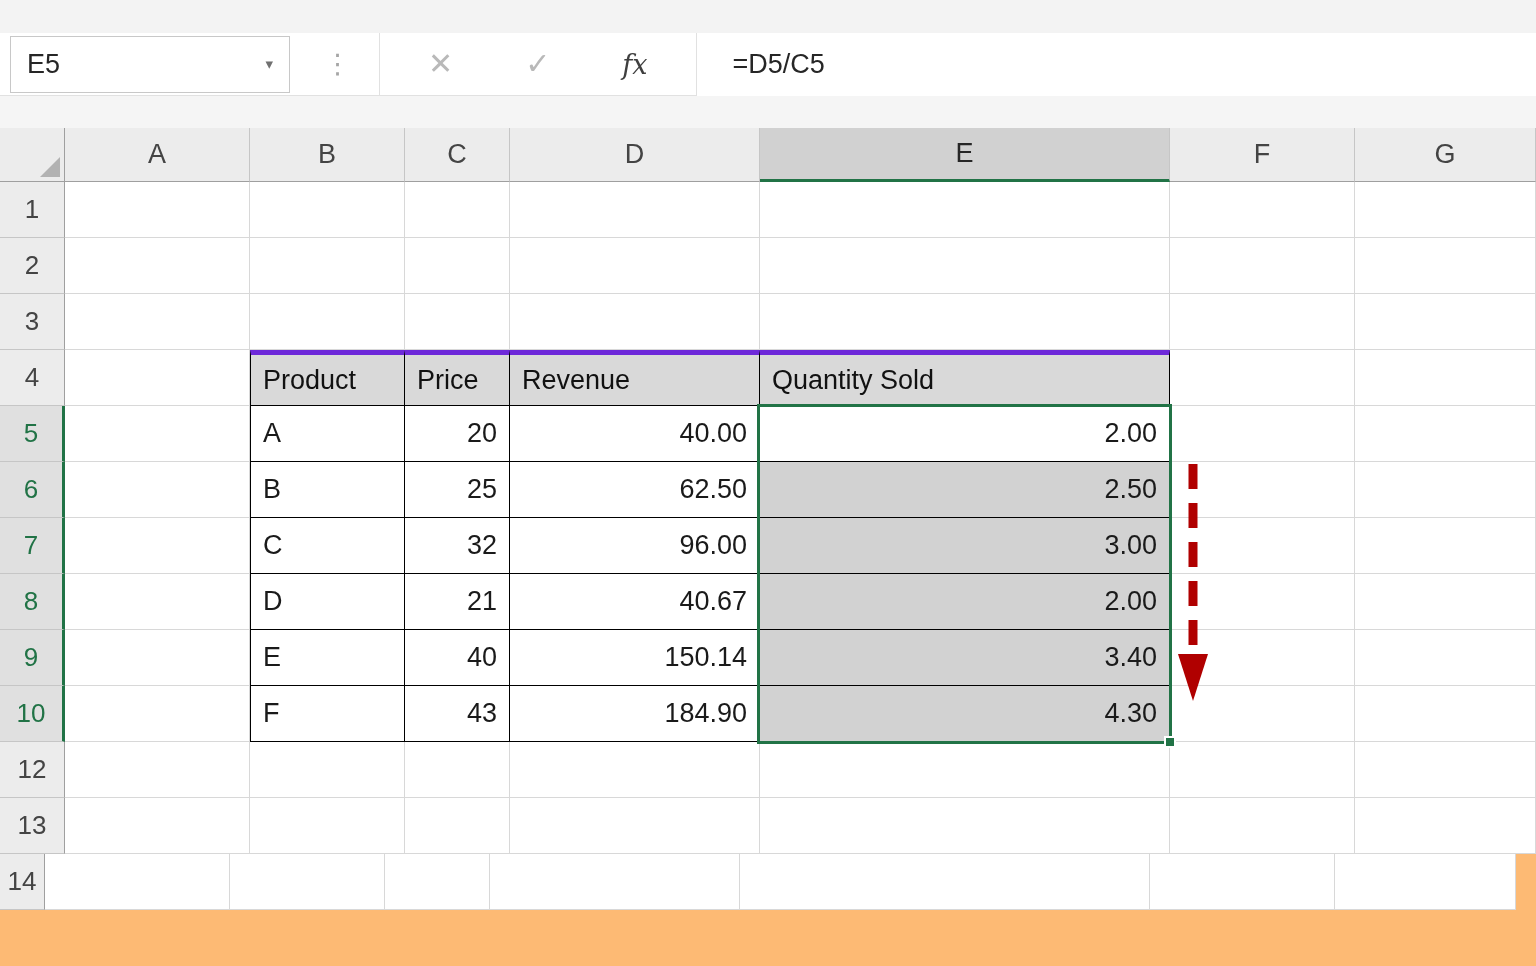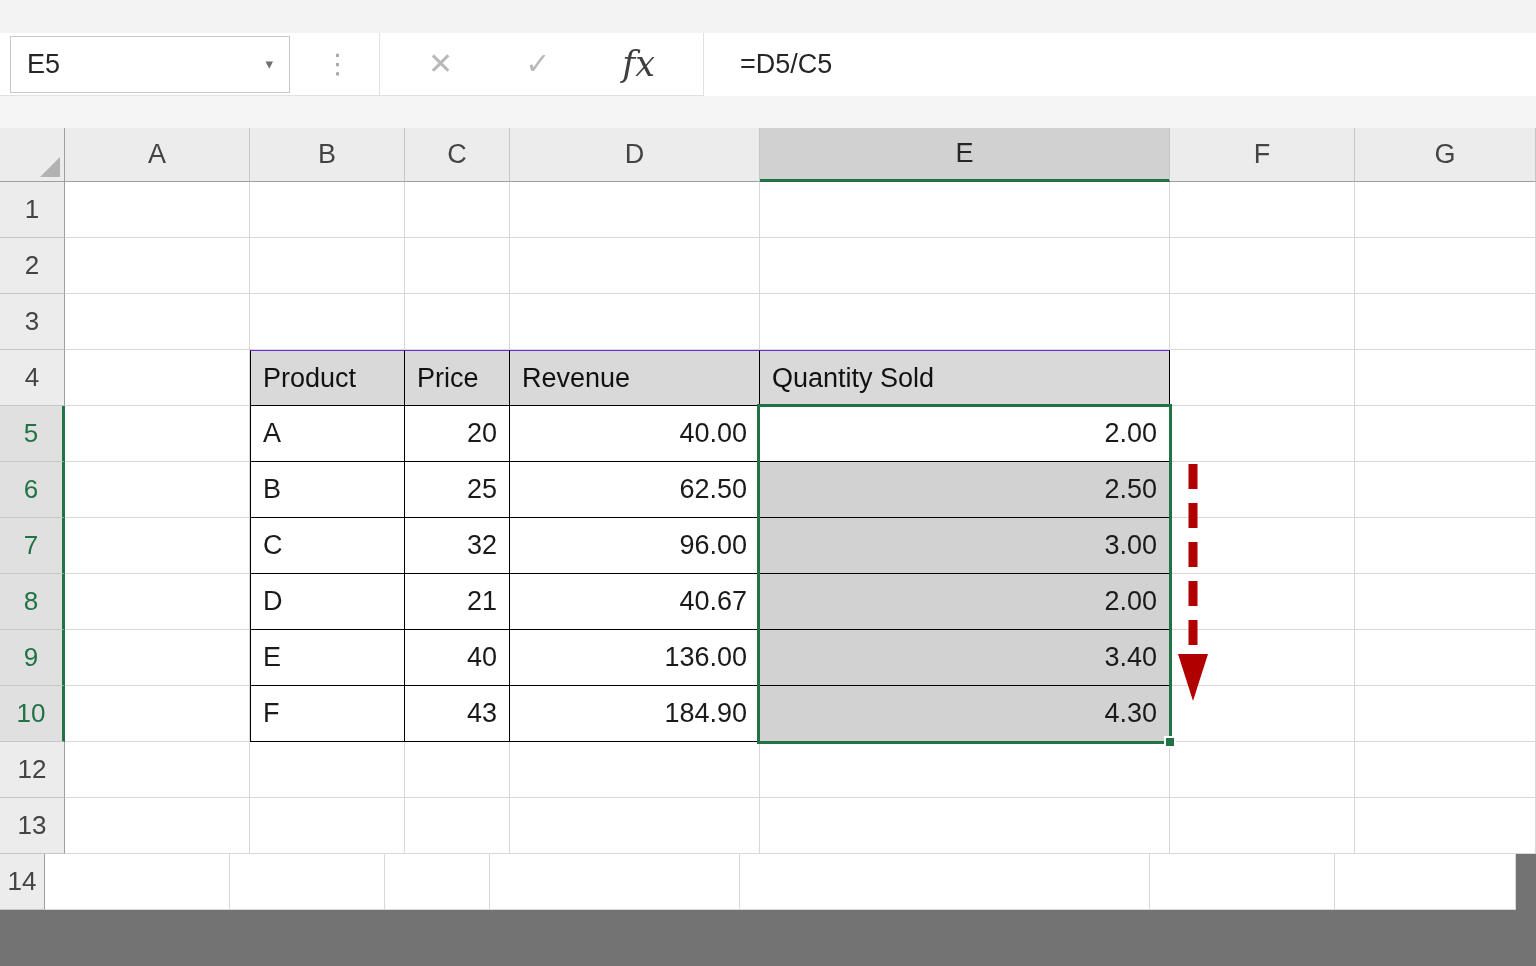--- a/index.html
+++ b/index.html
@@ -1,34 +1,34 @@
 <!DOCTYPE html>
 <html><head>
 <meta charset="utf-8">
 <style>
   * { margin:0; padding:0; box-sizing:border-box; }
   html,body { width:1536px; height:966px; }
   body { font-family:"Liberation Sans", sans-serif; background:#fff; }
-  #root { position:relative; width:1536px; height:966px; overflow:hidden; background:#737373; }
+  #root { position:relative; width:1536px; height:966px; overflow:hidden; background:#fdba74; }
 
   
   .top-strip { height:33px; background:#f3f3f3; }
   .chrome-main { height:63px; display:flex; align-items:center; background:#fff;
                  border-bottom:1px solid #e1e1e1; }
   .name-box { width:280px; height:57px; margin-left:10px; border:1px solid #c8c8c8;
               background:#fff; display:flex; align-items:center; padding:0 16px;
               font-size:27px; color:#262626; }
   .nb-dd { margin-left:auto; font-size:15px; color:#707070; }
   .dots { margin-left:34px; font-size:27px; color:#a6a6a6; }
   .fb-buttons { margin-left:28px; height:63px; display:flex; align-items:center;
                 gap:72px; padding:0 48px; border-left:1px solid #e1e1e1;
                 border-right:1px solid #e1e1e1; }
   .fb-btn { font-size:30px; line-height:1; }
   .cancel, .check { color:#b9b9b9; }
-  .fx { font-family:"DejaVu Serif", serif; font-style:italic; color:#3f3f3f; font-size:35px; }
+  .fx { font-family:"DejaVu Serif", serif; font-style:italic; color:#3f3f3f; font-size:27px; }
   .formula-input { flex:1; height:63px; display:flex; align-items:center;
                    padding-left:36px; font-size:27px; color:#262626; background:#fff; }
   .bottom-strip { height:32px; background:#f5f5f5; }
 
   
   #grid { position:absolute; top:128px; left:0; width:1536px; }
   .g-row { display:flex; height:56px; }
   .g-row.hdr { height:54px; }
   .corner { background:#ececec; border-right:1px solid #9f9f9f;
             border-bottom:1px solid #9f9f9f; position:relative; }
@@ -40,21 +40,21 @@
   .col-header.sel { background:#d1d1d1; border-bottom:3px solid #217346; color:#262626; }
   .row-header { background:#ececec; border-bottom:1px solid #c6c6c6;
                 border-right:1px solid #9f9f9f; display:flex; align-items:center;
                 justify-content:center; font-size:26px; color:#444; }
   .row-header.sel { background:#e0e0e0; color:#217346; border-right:3px solid #217346; }
   .cell { background:#fff; border-right:1px solid #d8d8d8; border-bottom:1px solid #d8d8d8;
           display:flex; align-items:center; padding:0 12px; font-size:27px; color:#1a1a1a;
           overflow:hidden; white-space:nowrap; }
   .cell.tb { border-right:1px solid #000; border-bottom:1px solid #000; }
   .cell.tb-left { border-left:1px solid #000; }
-  .cell.tb-top { border-top:1px solid #6d28d9; }
+  .cell.tb-top { border-top:5px solid #6d28d9; }
   .cell.t-header { background:#d9d9d9; color:#111; }
   .cell.sel-fill { background:#d2d2d2; }
 
   
   #sel-overlay { position:absolute; left:757px; top:404px; width:415px; height:340px;
                  border:3px solid #217346; pointer-events:none; }
   #fill-handle { position:absolute; right:-7px; bottom:-7px; width:12px; height:12px;
                  background:#217346; border:2px solid #fff; }
   #arrow { position:absolute; left:1173px; top:456px; }
 </style>
@@ -174,21 +174,21 @@
         <div class="cell tb" style="width: 250px; justify-content: flex-end;">40.67</div>
         <div class="cell tb sel-fill" style="width: 410px; justify-content: flex-end;">2.00</div>
         <div class="cell" style="width: 185px;"></div>
         <div class="cell" style="width: 181px;"></div>
       </div>
       <div class="g-row">
         <div class="row-header sel" style="width: 65px;">9</div>
         <div class="cell" style="width: 185px;"></div>
         <div class="cell tb tb-left" style="width: 155px;">E</div>
         <div class="cell tb" style="width: 105px; justify-content: flex-end;">40</div>
-        <div class="cell tb" style="width: 250px; justify-content: flex-end;">136.00</div>
+        <div class="cell tb" style="width: 250px; justify-content: flex-end;">150.14</div>
         <div class="cell tb sel-fill" style="width: 410px; justify-content: flex-end; padding-left: 6px;">3.40</div>
         <div class="cell" style="width: 185px;"></div>
         <div class="cell" style="width: 181px;"></div>
       </div>
       <div class="g-row">
         <div class="row-header sel" style="width: 65px;">10</div>
         <div class="cell" style="width: 185px;"></div>
         <div class="cell tb tb-left" style="width: 155px;">F</div>
         <div class="cell tb" style="width: 105px; justify-content: flex-end;">43</div>
         <div class="cell tb" style="width: 250px; justify-content: flex-end;">184.90</div>

